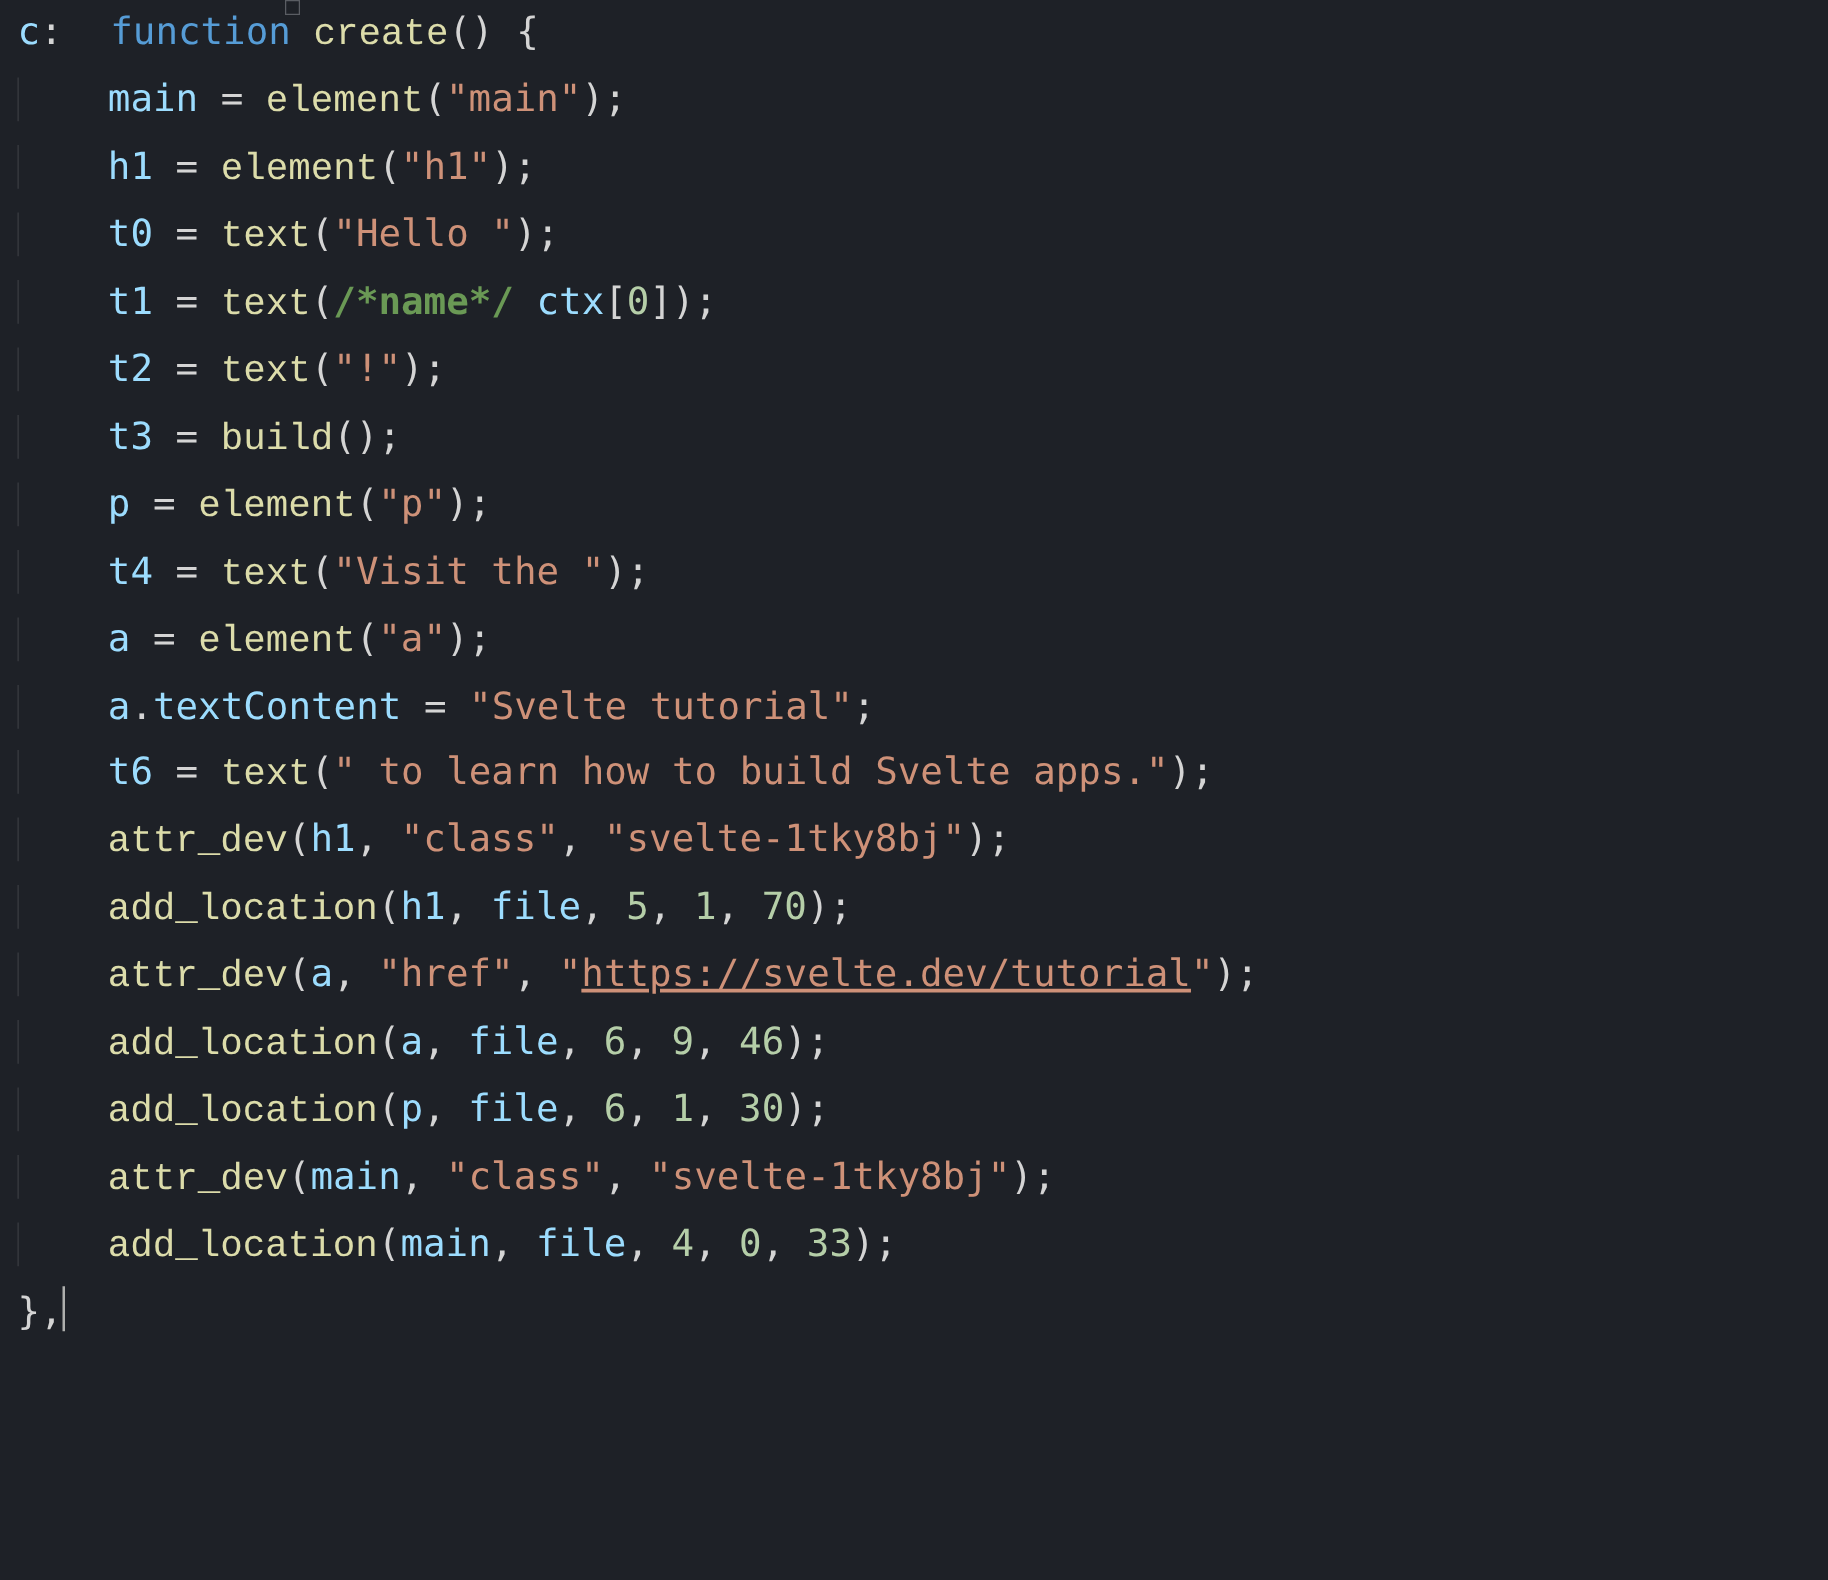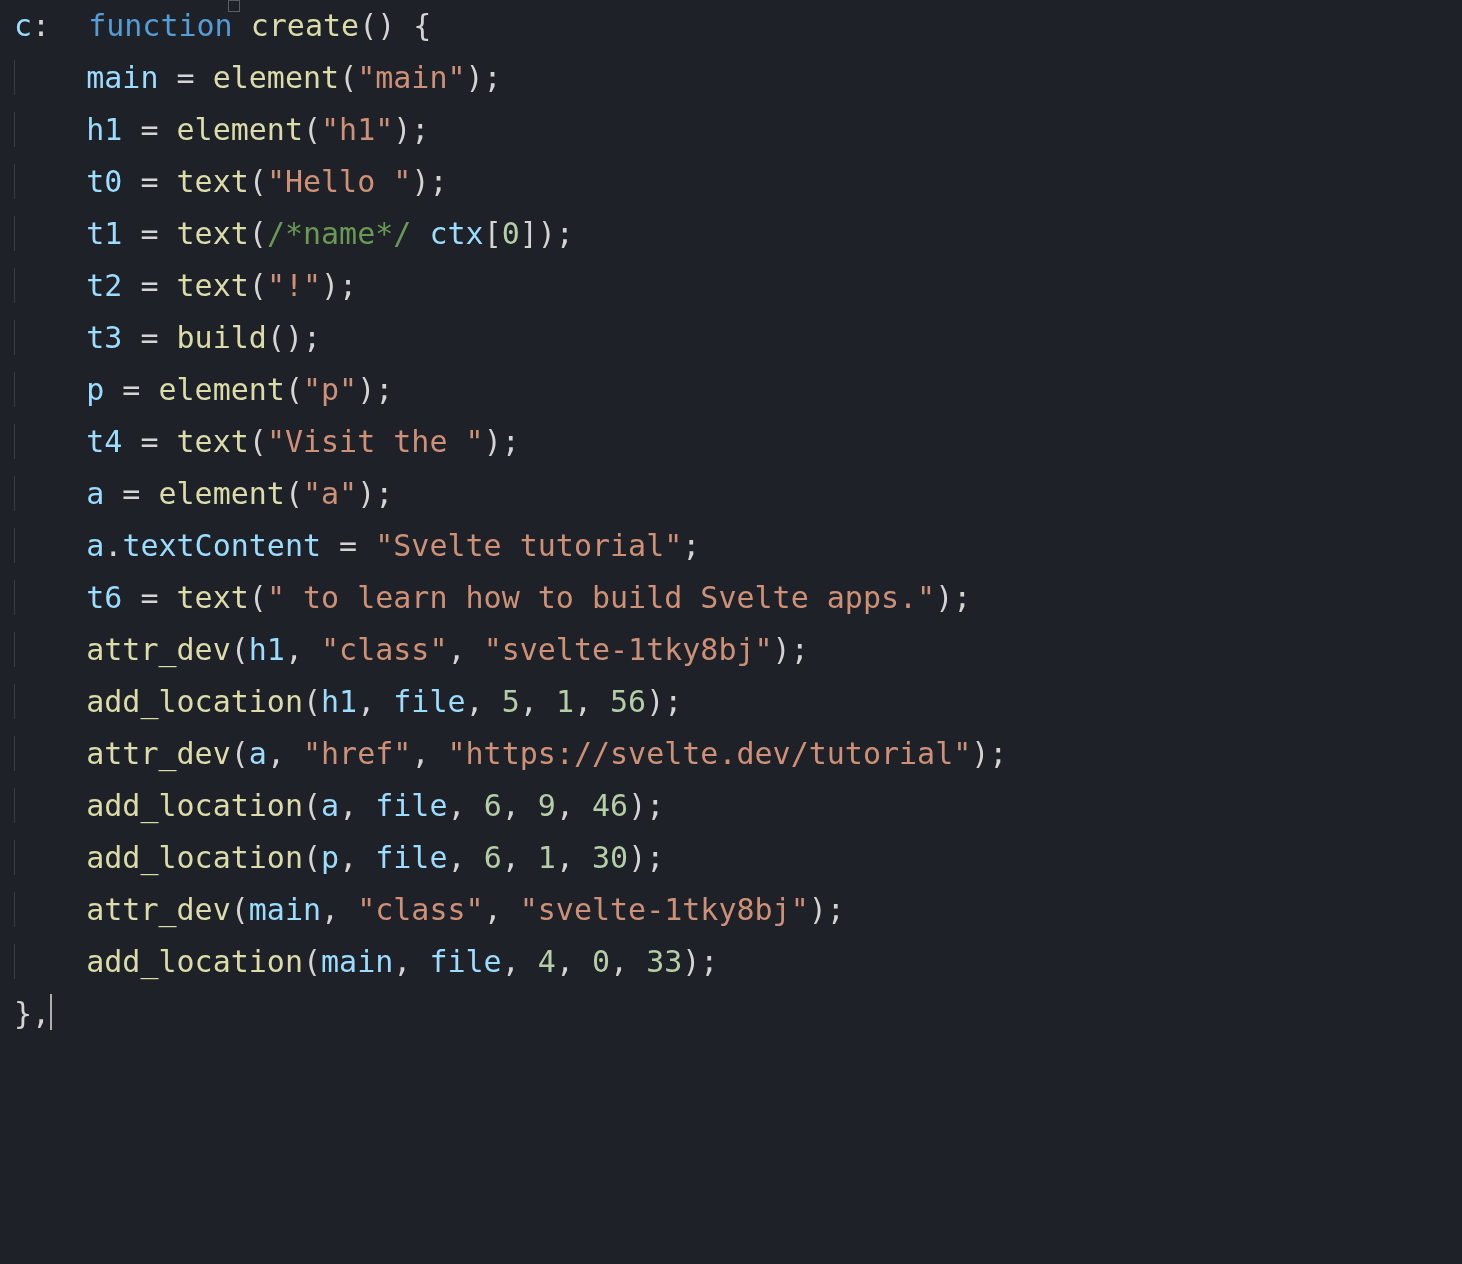--- a/index.html
+++ b/index.html
@@ -36,27 +36,27 @@
   .line { position:relative; }
   .guide::before {
     content:"";
     position:absolute;
     left:0;
     top:0;
     bottom:0;
     border-left:1px solid var(--guide);
   }
   .k { color: var(--keyword); margin-left: 20px; }
-  .fn { color: var(--function); }
+  .fn { color: var(--function); font-family: Liberation Mono, monospace; }
   .st { color: var(--string); }
-  .cm { color: var(--comment); }
+  .cm { color: var(--comment); font-weight: bold; }
   .v  { color: var(--variable); }
   .n  { color: var(--number); }
   .prop { color: var(--property-blue); }
-  .ul { text-decoration-color: #ce9178; }
+  .ul { text-decoration: underline; text-decoration-color: #ce9178; }
   .cursor {
     display:inline-block;
     width:0px;
     border-left:2px solid #aeafad;
     height:36px;
     vertical-align:-6px;
   }
   .minimark {
     position:absolute;
     top:0; left:228px;
@@ -74,20 +74,20 @@
 <span class="line guide">    <span class="v">t0</span> = <span class="fn">text</span>(<span class="st">"Hello "</span>);</span>
 <span class="line guide">    <span class="v">t1</span> = <span class="fn">text</span>(<span class="cm">/*name*/</span> <span class="v">ctx</span>[<span class="n">0</span>]);</span>
 <span class="line guide">    <span class="v">t2</span> = <span class="fn">text</span>(<span class="st">"!"</span>);</span>
 <span class="line guide">    <span class="v">t3</span> = <span class="fn">build</span>();</span>
 <span class="line guide">    <span class="v">p</span> = <span class="fn">element</span>(<span class="st">"p"</span>);</span>
 <span class="line guide">    <span class="v">t4</span> = <span class="fn">text</span>(<span class="st">"Visit the "</span>);</span>
 <span class="line guide">    <span class="v">a</span> = <span class="fn">element</span>(<span class="st">"a"</span>);</span>
 <span class="line guide">    <span class="v">a</span>.<span class="v">textContent</span> = <span class="st">"Svelte tutorial"</span>;</span>
 <span class="line guide">    <span class="v">t6</span> = <span class="fn">text</span>(<span class="st">" to learn how to build Svelte apps."</span>);</span>
 <span class="line guide">    <span class="fn">attr_dev</span>(<span class="v">h1</span>, <span class="st">"class"</span>, <span class="st">"svelte-1tky8bj"</span>);</span>
-<span class="line guide">    <span class="fn">add_location</span>(<span class="v">h1</span>, <span class="v">file</span>, <span class="n">5</span>, <span class="n">1</span>, <span class="n">56</span>);</span>
+<span class="line guide">    <span class="fn">add_location</span>(<span class="v">h1</span>, <span class="v">file</span>, <span class="n">5</span>, <span class="n">1</span>, <span class="n">70</span>);</span>
 <span class="line guide">    <span class="fn">attr_dev</span>(<span class="v">a</span>, <span class="st">"href"</span>, <span class="st">"<span class="ul">https://svelte.dev/tutorial</span>"</span>);</span>
 <span class="line guide">    <span class="fn">add_location</span>(<span class="v">a</span>, <span class="v">file</span>, <span class="n">6</span>, <span class="n">9</span>, <span class="n">46</span>);</span>
 <span class="line guide">    <span class="fn">add_location</span>(<span class="v">p</span>, <span class="v">file</span>, <span class="n">6</span>, <span class="n">1</span>, <span class="n">30</span>);</span>
 <span class="line guide">    <span class="fn">attr_dev</span>(<span class="v">main</span>, <span class="st">"class"</span>, <span class="st">"svelte-1tky8bj"</span>);</span>
 <span class="line guide">    <span class="fn">add_location</span>(<span class="v">main</span>, <span class="v">file</span>, <span class="n">4</span>, <span class="n">0</span>, <span class="n">33</span>);</span>
 <span class="line"><span>},</span><span class="cursor"></span></span>
 </pre>
 
 </body></html>

